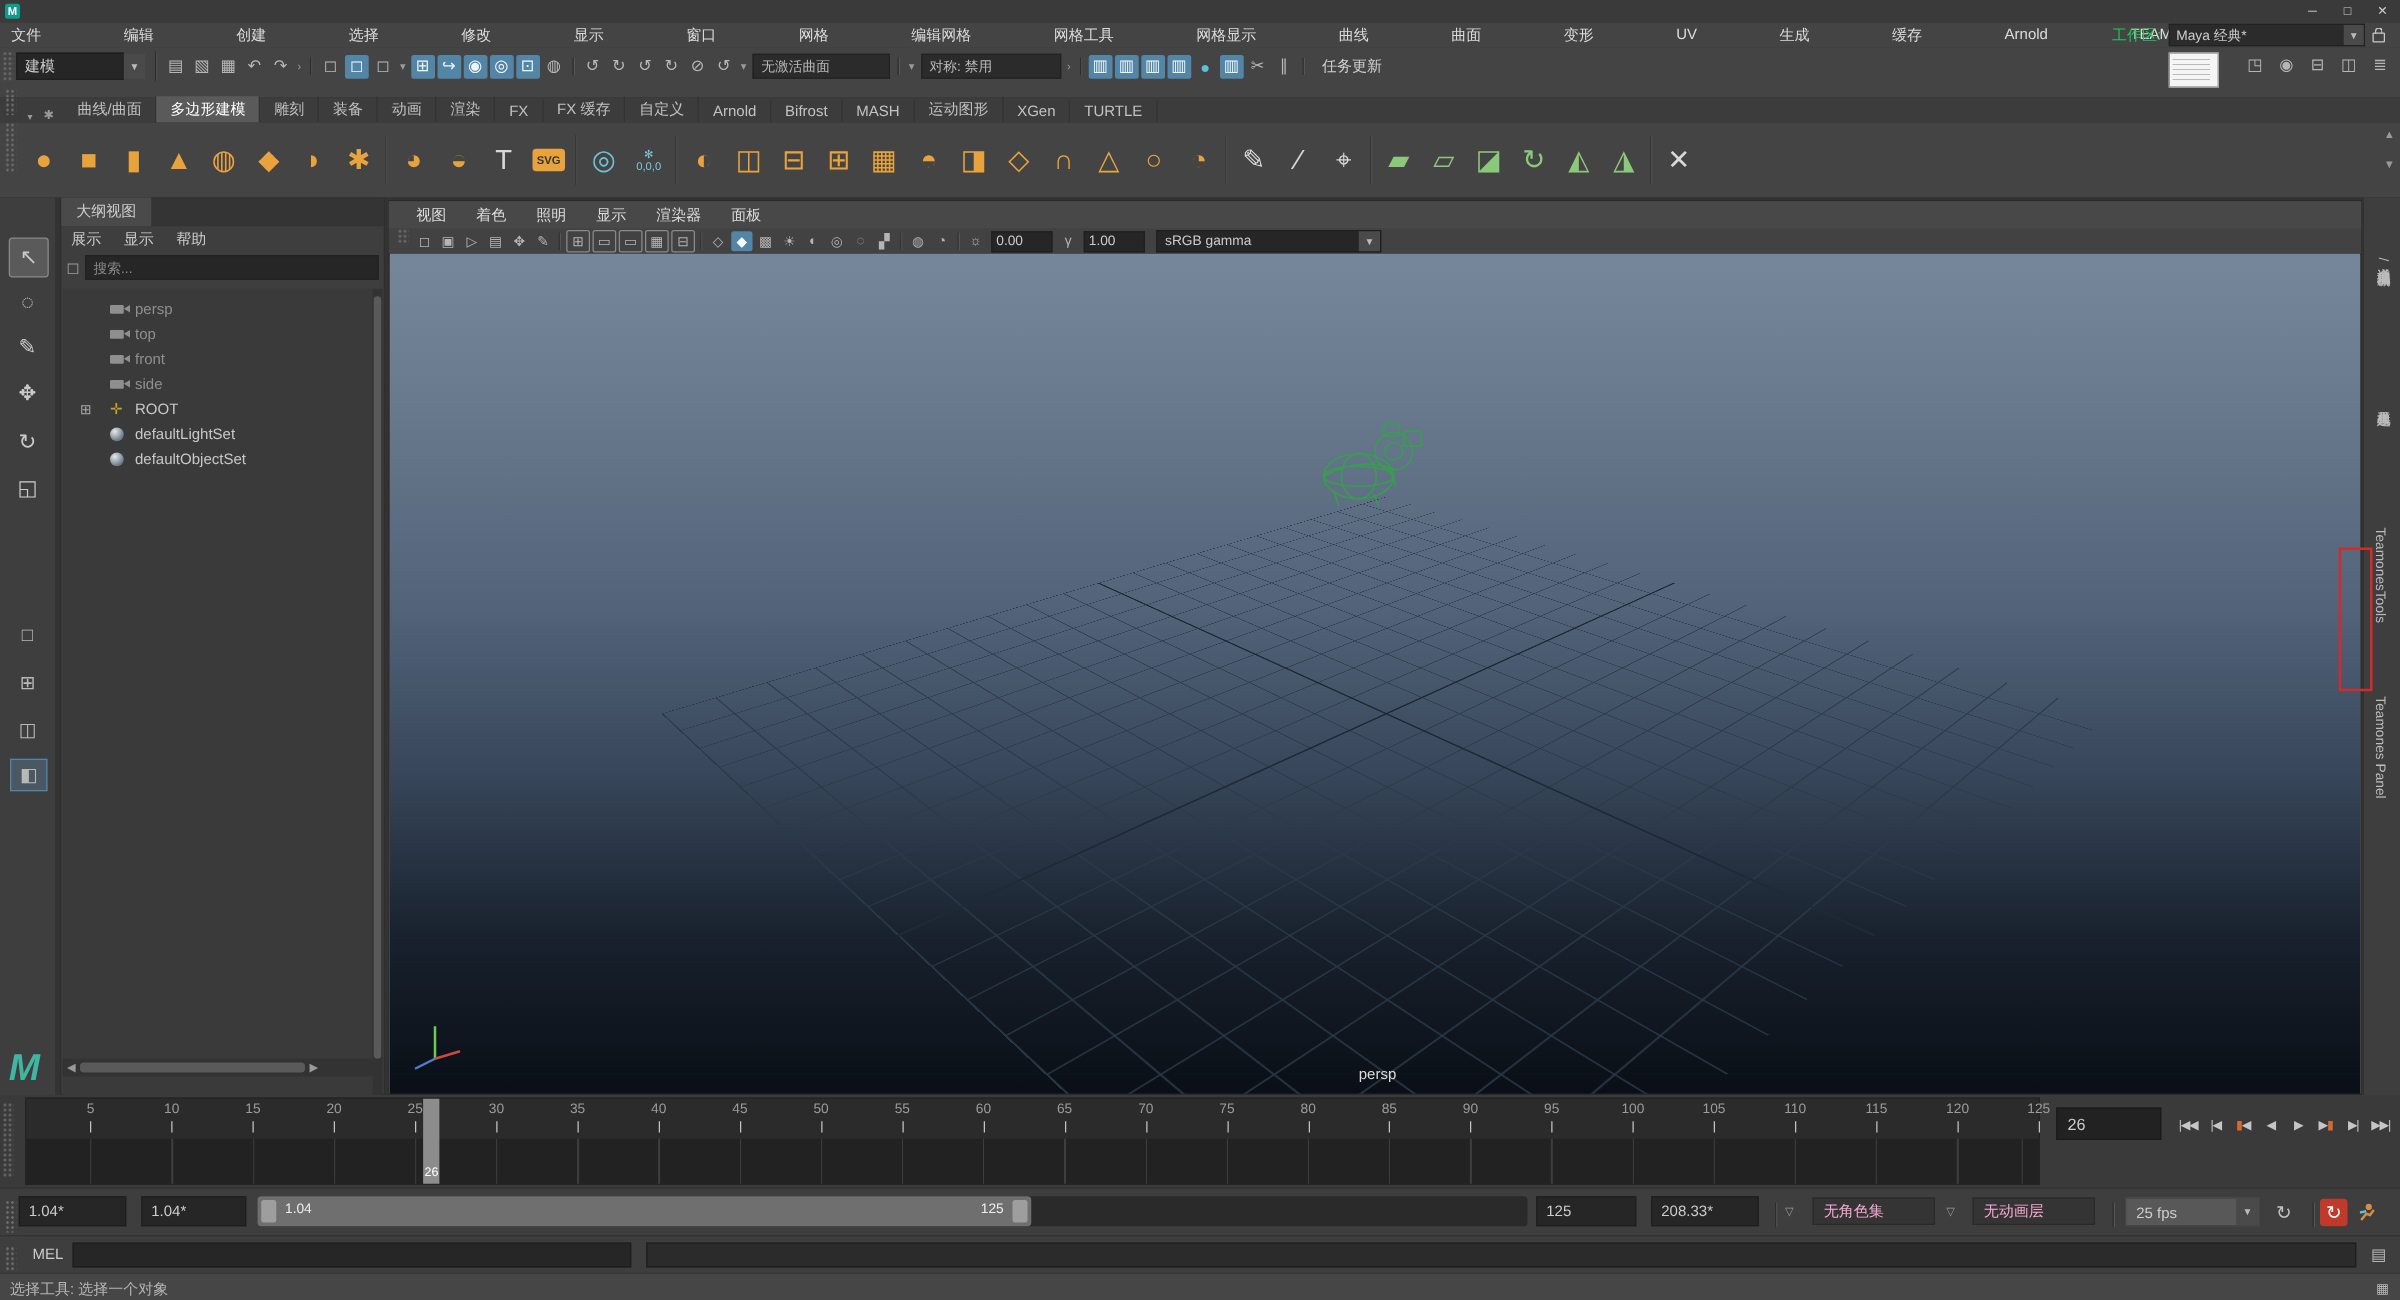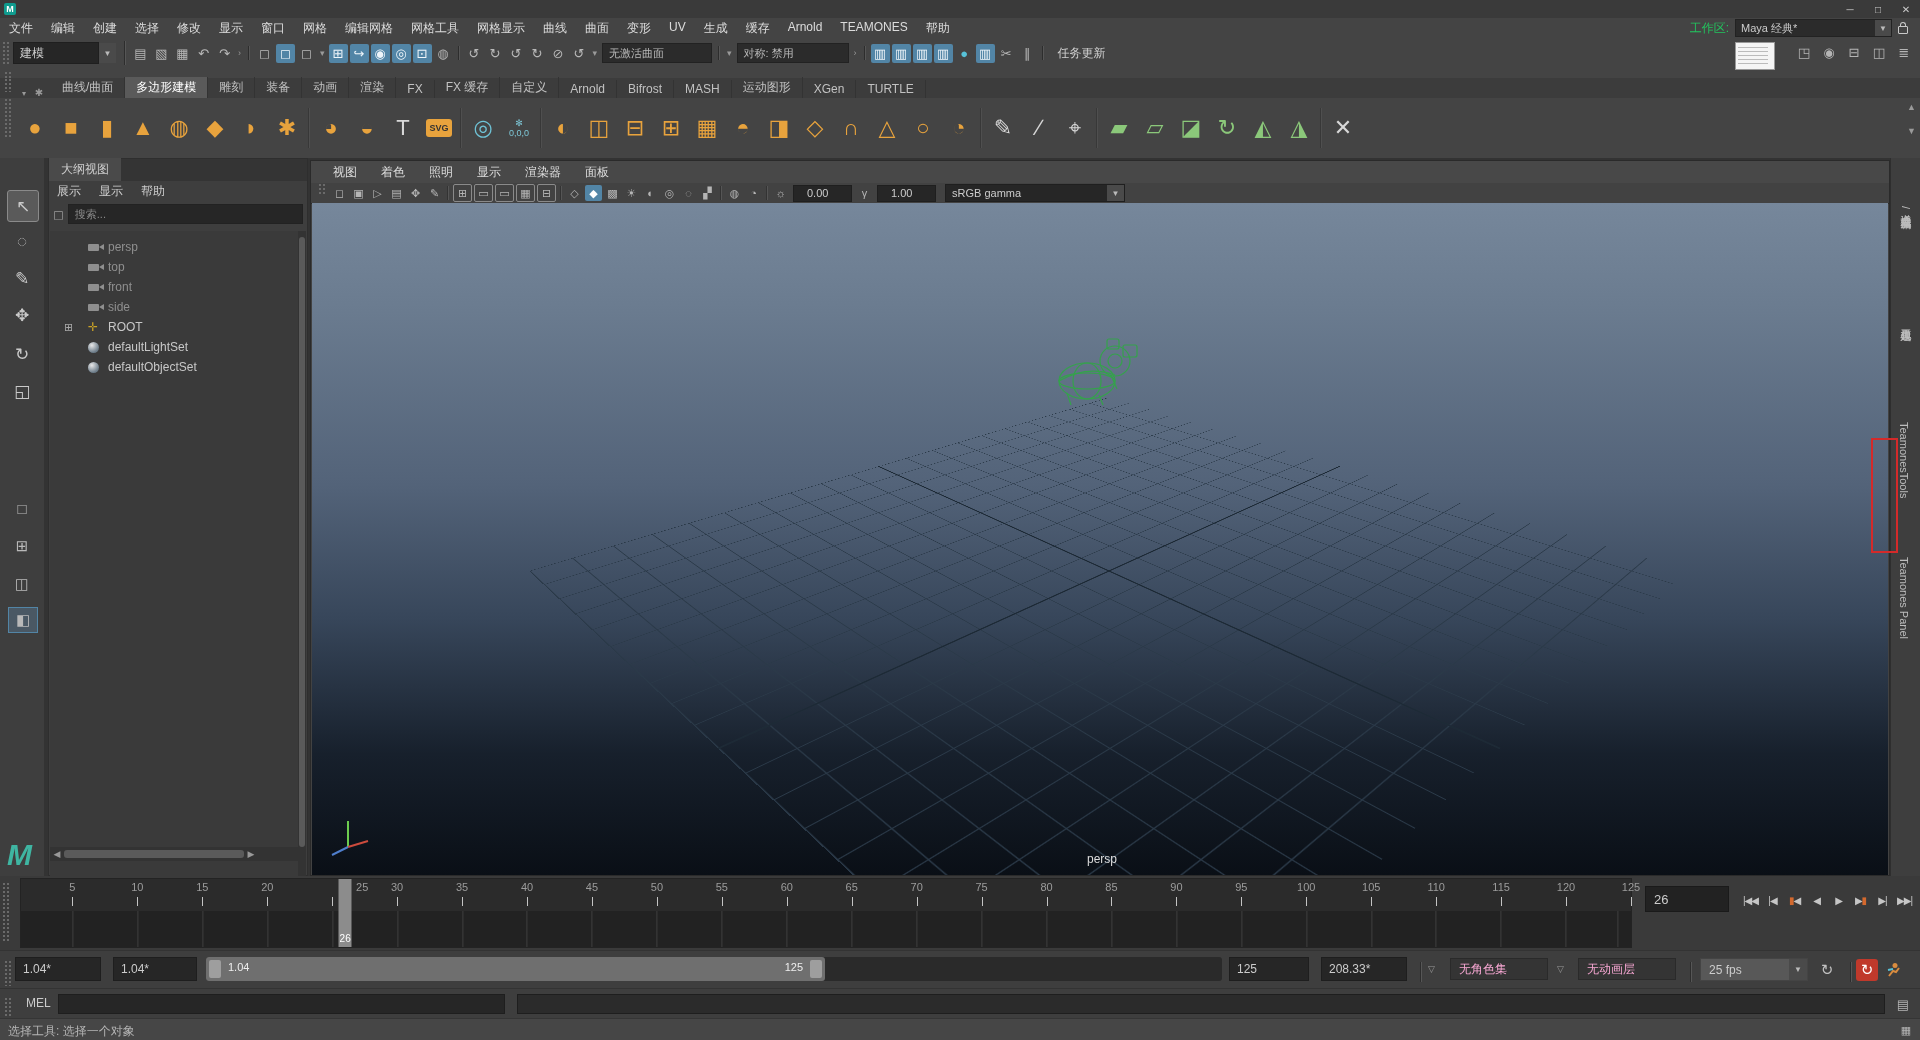--- a/index.html
+++ b/index.html
@@ -95,21 +95,21 @@
   
   #viewport{left:310px;top:160px;width:1580px;height:716px;background:#424242;border:1px solid #2a2a2a;box-sizing:border-box;}
   #vp-menus{height:22px;background:#484848;display:flex;align-items:center;gap:0px;padding-left:10px;}
   .vp-menu{padding:0 12px;font-size:12px;color:#ddd;}
   #vp-toolbar{height:20px;background:#424242;display:flex;align-items:center;padding-left:4px;border-bottom:1px solid #2a2a2a;}
   .vicon{width:17px;height:16px;display:flex;align-items:center;justify-content:center;color:#b5b5b5;font-size:11px;margin:0 1px;border-radius:2px;}
   .vicon.hl{background:#5285a6;color:#fff;}
   .vicon.framed{border:1px solid #8a8a8a;}
   .vsep{width:1px;height:14px;background:#333;border-right:1px solid #555;margin:0 3px;}
   .vfield{width:44px;height:15px;background:#262626;border:1px solid #1f1f1f;color:#ccc;font-size:11px;
-          display:flex;align-items:center;padding-left:13px;margin:0 3px;}
+          display:flex;align-items:center;padding-left:3px;margin:0 3px;}
   #vp-colordd{width:172px;height:16px;background:#262626;border:1px solid #1f1f1f;color:#ccc;font-size:11px;
               display:flex;align-items:center;padding-left:6px;position:relative;margin-left:6px;}
   #vp-colordd .dda{position:absolute;right:0;top:0;width:17px;height:16px;background:#4a4a4a;display:flex;
                    align-items:center;justify-content:center;font-size:8px;color:#bbb;}
   #view3d{position:absolute;left:1px;top:42px;width:1576px;height:672px;overflow:hidden;
           background:linear-gradient(180deg,#76879b 0%,#6b7c90 15%,#536379 42%,#37465a 62%,#17202c 82%,#0a0f16 100%);}
   #ground{position:absolute;left:387px;top:-42px;width:820px;height:820px;
           transform:perspective(1000px) rotateX(63deg) rotateZ(45deg);
           background-image:repeating-linear-gradient(0deg,#2a3948 0 1px,transparent 1px 41px),
                            repeating-linear-gradient(90deg,#2a3948 0 1px,transparent 1px 41px);}
@@ -168,21 +168,21 @@
 <div class="abs" id="titlebar">
   <div id="maya-badge">M</div>
   <div style="position:absolute;right:0;top:0;display:flex;" id="win-controls">
       <div class="wctl">─</div>
       <div class="wctl">□</div>
       <div class="wctl">✕</div>
     </div>
 </div>
 
 <div class="abs" id="menubar">
-  <div id="menu-items" style="display:flex;">
+  <div id="menu-items" style="display:flex;gap:48px;">
       <div class="mitem">文件</div>
       <div class="mitem">编辑</div>
       <div class="mitem">创建</div>
       <div class="mitem">选择</div>
       <div class="mitem">修改</div>
       <div class="mitem">显示</div>
       <div class="mitem">窗口</div>
       <div class="mitem">网格</div>
       <div class="mitem">编辑网格</div>
       <div class="mitem">网格工具</div>
@@ -523,21 +523,21 @@
     <div id="scrub"></div>
     <div id="ruler-labels">
         <span class="tlabel" style="left: 3.19458%;">5</span>
         <span class="ttick" style="left: 3.19458%;"></span>
         <span class="tlabel" style="left: 7.22814%;">10</span>
         <span class="ttick" style="left: 7.22814%;"></span>
         <span class="tlabel" style="left: 11.2617%;">15</span>
         <span class="ttick" style="left: 11.2617%;"></span>
         <span class="tlabel" style="left: 15.2953%;">20</span>
         <span class="ttick" style="left: 15.2953%;"></span>
-        <span class="tlabel" style="left: 19.3288%; margin-left: 30px;">25</span>
+        <span class="tlabel" style="left: 19.3288%;">25</span>
         <span class="ttick" style="left: 19.3288%;"></span>
         <span class="tlabel" style="left: 23.3624%;">30</span>
         <span class="ttick" style="left: 23.3624%;"></span>
         <span class="tlabel" style="left: 27.3959%;">35</span>
         <span class="ttick" style="left: 27.3959%;"></span>
         <span class="tlabel" style="left: 31.4295%;">40</span>
         <span class="ttick" style="left: 31.4295%;"></span>
         <span class="tlabel" style="left: 35.4631%;">45</span>
         <span class="ttick" style="left: 35.4631%;"></span>
         <span class="tlabel" style="left: 39.4966%;">50</span>

